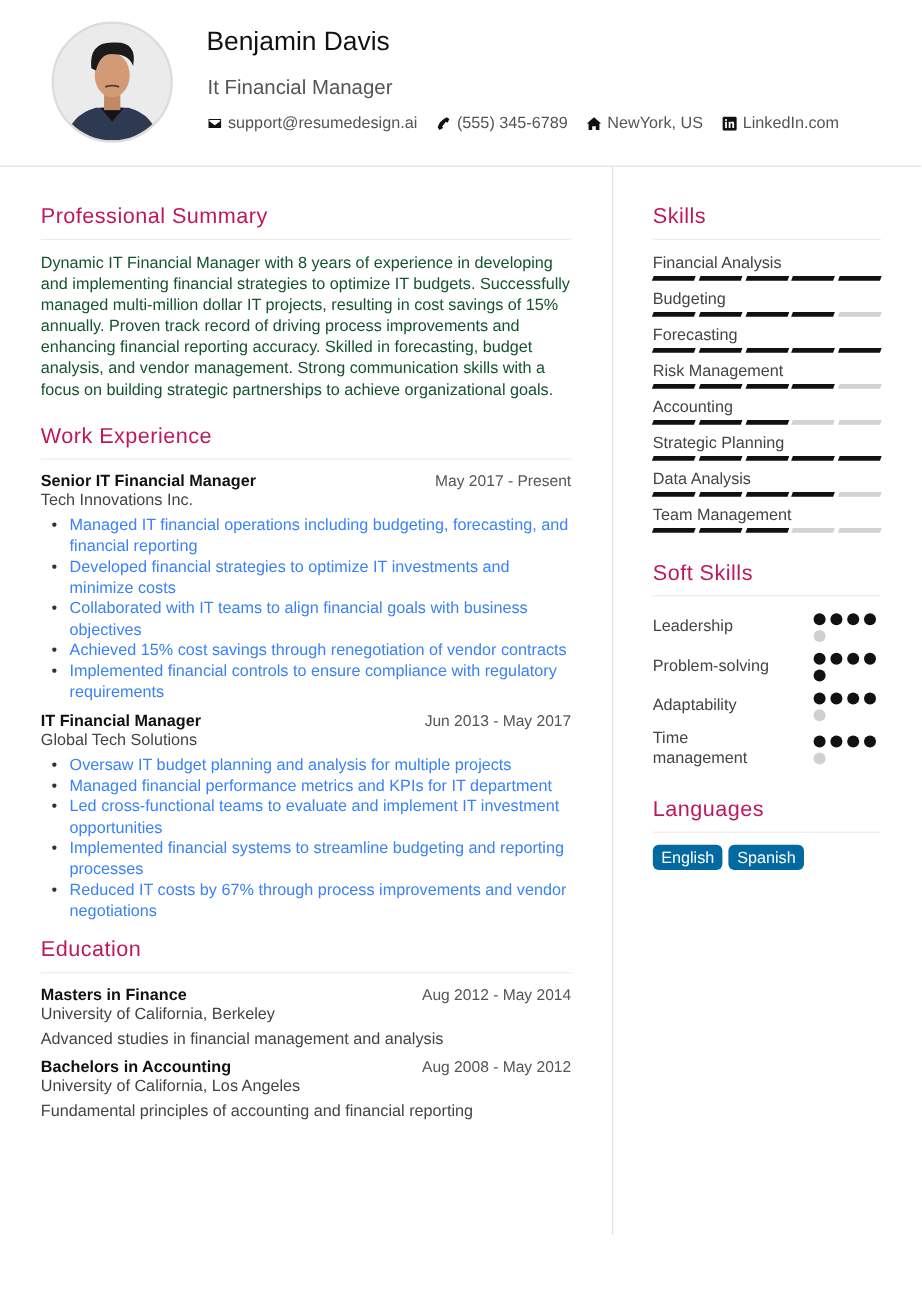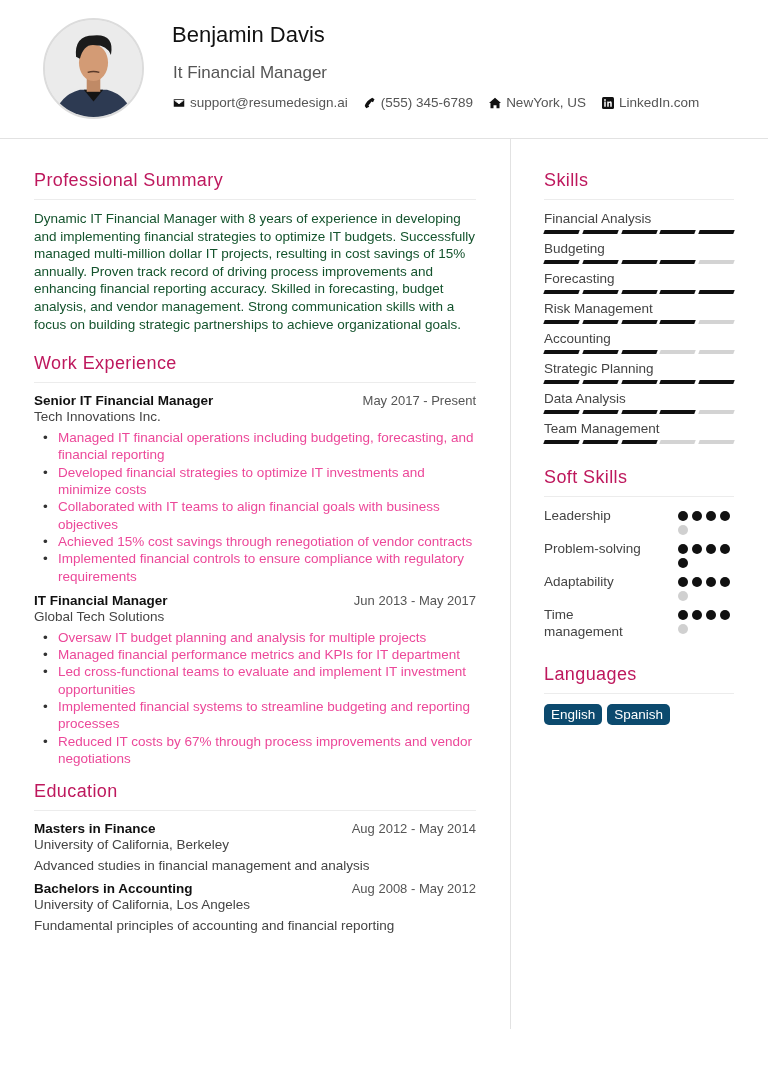--- a/index.html
+++ b/index.html
@@ -22,38 +22,38 @@
 
   .section-title { font-size: 18px; font-weight: 400; color: #be185d; letter-spacing: 0.4px; padding-bottom: 8px; border-bottom: 1px solid #ececec; margin-bottom: 10px; }
   .summary { font-size: 13.5px; line-height: 17.6px; color: #14532d; margin-bottom: 20px; }
 
   .entry { margin-bottom: 8px; }
   .entry-top { display: flex; justify-content: space-between; align-items: flex-start; }
   .entry-role { font-size: 13.5px; font-weight: 600; color: #111; }
   .entry-date { font-size: 13px; color: #555; padding-top: 0px; }
   .entry-org { font-size: 13.5px; color: #444; margin-top: 1px; }
   .bullets { list-style: none; margin-top: 5px; }
-  .bullets li { position: relative; padding-left: 24px; font-size: 13.5px; line-height: 17.3px; color: #ec4899; }
+  .bullets li { position: relative; padding-left: 24px; font-size: 13.5px; line-height: 17.3px; color: #3b82f6; }
   .bullets li::before { content: "•"; position: absolute; left: 9px; top: 0; color: #333; }
   .edu-desc { font-size: 13.5px; color: #444; margin-top: 6px; }
 
   .skill { margin-bottom: 3px; }
   .skill-name { font-size: 13.5px; color: #444; line-height: 17px; }
   .skill-bar { display: flex; gap: 4px; margin-top: 3px; height: 5px; margin-bottom: 5px; }
   .seg { width: 35px; height: 4px; transform: skewX(-20deg); background: #111; }
   .seg.off { background: #d3d3d3; }
 
-  .soft-row { display: flex; justify-content: space-between; align-items: flex-start; margin-bottom: 5px; }
+  .soft-row { display: flex; justify-content: space-between; align-items: center; margin-bottom: 5px; }
   .soft-name { font-size: 13.5px; color: #444; width: 100px; line-height: 17px; }
   .dots { width: 56px; display: flex; flex-wrap: wrap; gap: 4px; padding-top: 4px; position: relative; }
   .dot { width: 10px; height: 10px; border-radius: 50%; background: #111; }
   .dot.off { background: #d0d0d0; }
 
   .langs { display: flex; gap: 5px; }
-  .lang { background: #0c4a6e; color: #fff; font-size: 13.5px; padding: 3px 7px; border-radius: 5px; }
+  .lang { background: #0369a1; color: #fff; font-size: 13.5px; padding: 3px 7px; border-radius: 5px; }
 </style>
 </head>
 <body>
 
 <div class="header">
   <div class="photo">
     <svg viewBox="0 0 100 100">
       <rect width="100" height="100" fill="#ebebeb"></rect>
       <path d="M10 100 Q14 78 36 72 L64 72 Q86 78 90 100 Z" fill="#2d3a52"></path>
       <path d="M40 72 L50 84 L60 72 Z" fill="#141414"></path>

